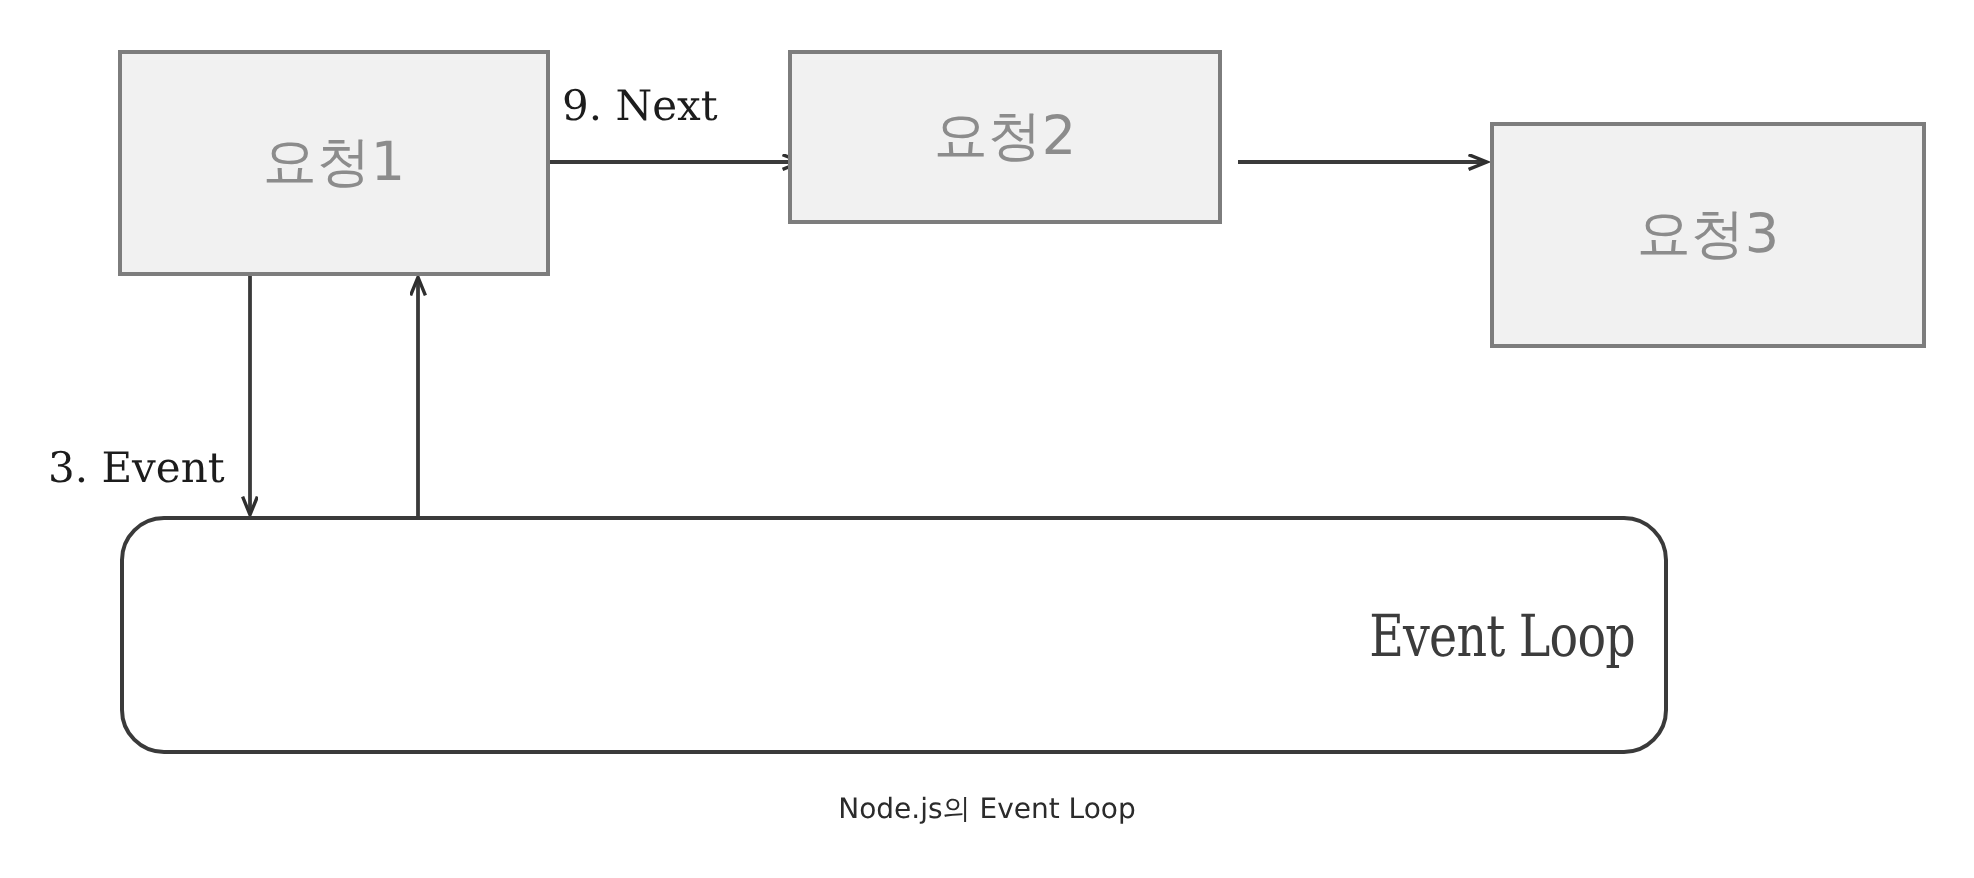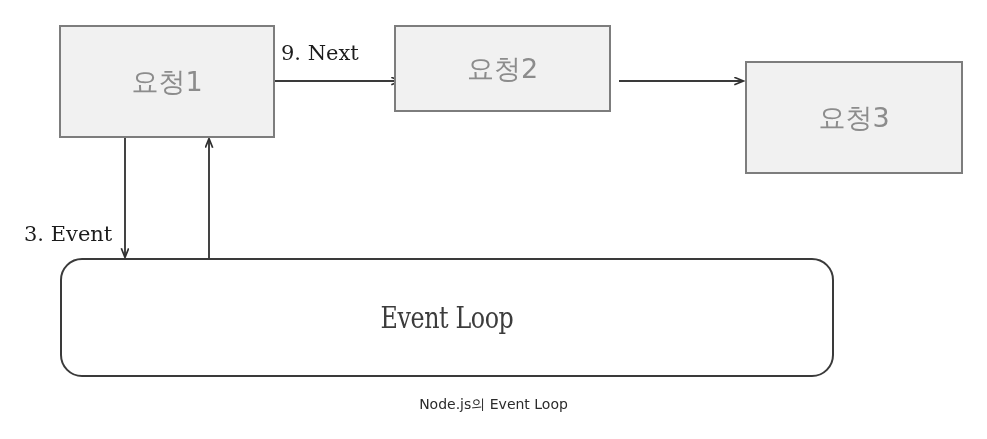--- a/index.html
+++ b/index.html
@@ -54,21 +54,21 @@
     left: 60px;
     top: 258px;
     width: 774px;
     height: 119px;
     box-sizing: border-box;
     background: #ffffff;
     border: 2px solid #3a3a3a;
     border-radius: 22px;
     display: flex;
     align-items: center;
-    justify-content: center;
+    justify-content: flex-end;
   }
   #event-loop-box .loop-label {
     font-family: "DejaVu Serif", "Liberation Serif", serif;
     font-size: 29px;
     color: #3c3c3c;
     letter-spacing: -0.5px;
     white-space: nowrap;
     transform: scaleX(0.82);
   }
 

